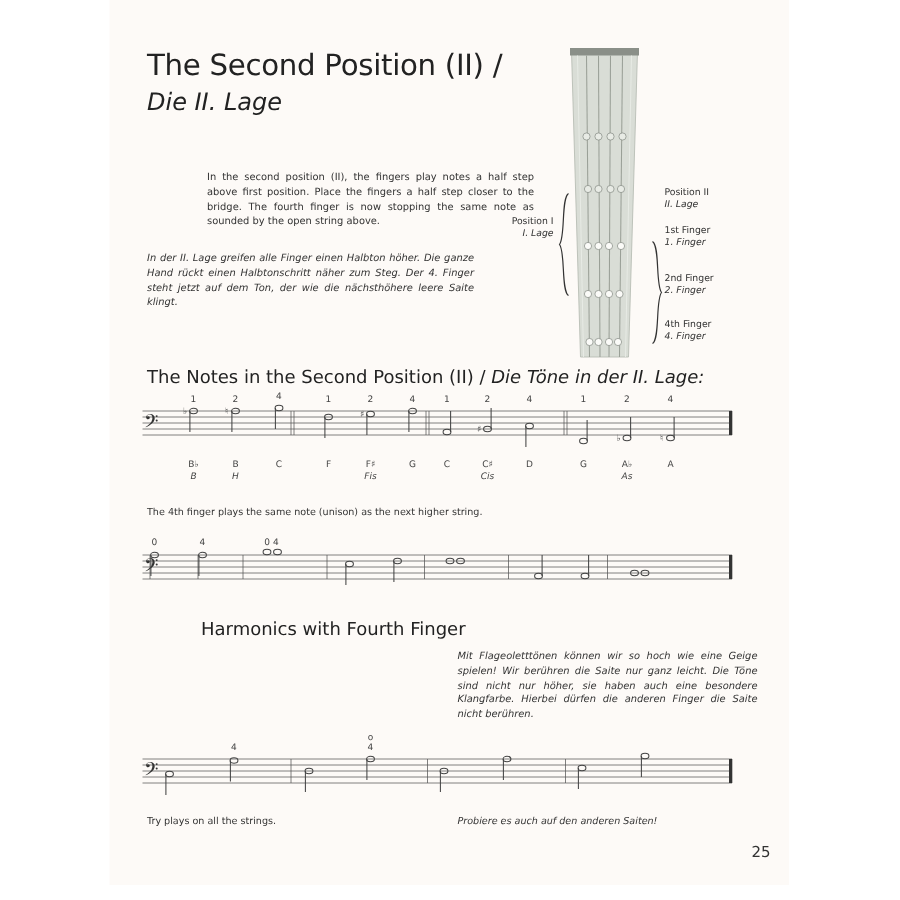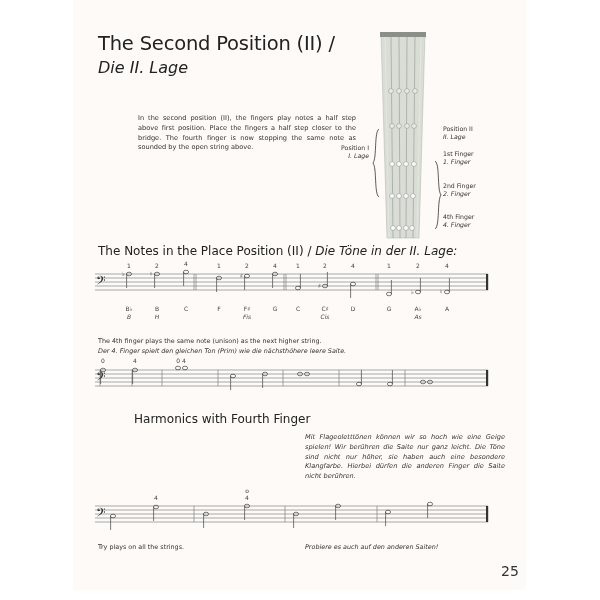--- a/index.html
+++ b/index.html
@@ -22,37 +22,38 @@
     .notes-heading { left: 25px; top: 244px; }
     .small { font-size: 6.4px; color: #333; white-space: nowrap; }
     .unison-en { left: 25px; top: 337px; }
     .unison-de { left: 25px; top: 347px; font-style: italic; }
     .harm-h-en { left: 25px; top: 412px; margin-left: 36px; }
     .harm-h-de { left: 232px; top: 412px; font-style: italic; }
     .harm-en { left: 25px; top: 433px; width: 200px; }
     .harm-de { left: 232px; top: 433px; width: 200px; font-style: italic; }
     .try-en { left: 25px; top: 543px; }
     .try-de { left: 232px; top: 543px; font-style: italic; }
-    .pagenum { left: 428px; top: 563px; font-size: 14px; color: #333; }
+    .pagenum { left: 428px; top: 563px; font-size: 10px; color: #333; }
     .diag-label { font-size: 6.2px; line-height: 8.4px; color: #333; white-space: nowrap; }
     .diag-label i { font-style: italic; }
     svg { position: absolute; overflow: visible; }
     .noteletter { font-size: 6px; fill: #444; font-family: "DejaVu Sans", sans-serif; }
     .noteletter-i { font-size: 6px; fill: #444; font-style: italic; font-family: "DejaVu Sans", sans-serif; }
     .finger { font-size: 6px; fill: #444; font-family: "DejaVu Sans", sans-serif; }
   </style>
 </head>
 <body>
 
 <div class="page">
 
   <div class="abs title1">The Second Position (II) /</div>
   <div class="abs title2">Die II. Lage</div>
 
   <div class="abs para para-en">In the second position (II), the fingers play notes a half step above first position. Place the fingers a half step closer to the bridge. The fourth finger is now stopping the same note as sounded by the open string above.</div>
+  <div class="abs para para-de">In der II. Lage greifen alle Finger einen Halbton höher. Die ganze Hand rückt einen Halbtonschritt näher zum Steg. Der 4. Finger steht jetzt auf dem Ton, der wie die nächsthöhere leere Saite klingt.</div>
 
   <svg style="left:300px; top:30px;" width="60" height="210" viewBox="0 0 60 210">
     <polygon points="8,4 52,4 46,208 14,208" fill="#d9ddd6" stroke="#b8bdb4" stroke-width="0.6"></polygon>
     <rect x="7" y="2" width="46" height="5" fill="#8a8f88"></rect>
     <line x1="18" y1="7" x2="20" y2="208" stroke="#9aa097" stroke-width="0.7"></line>
     <line x1="26" y1="7" x2="27" y2="208" stroke="#9aa097" stroke-width="0.7"></line>
     <line x1="34" y1="7" x2="33" y2="208" stroke="#9aa097" stroke-width="0.7"></line>
     <line x1="42" y1="7" x2="40" y2="208" stroke="#9aa097" stroke-width="0.7"></line>
     <line x1="12" y1="7" x2="16" y2="208" stroke="#e9ece6" stroke-width="0.6"></line>
     <line x1="48" y1="7" x2="44" y2="208" stroke="#e9ece6" stroke-width="0.6"></line>
@@ -102,21 +103,21 @@
   <div class="abs diag-label" style="left:370px; top:182px;">
     <div>2nd Finger</div>
     <div><i>2. Finger</i></div>
   </div>
   <div class="abs diag-label" style="left:370px; top:213px;">
     <div>4th Finger</div>
     <div><i>4. Finger</i></div>
   </div>
 
   <div class="abs h2 notes-heading">
-    <span>The Notes in the Place Position (II) / </span><em>Die Töne in der II. Lage:</em>
+    <span>The Notes in the Second Position (II) / </span><em>Die Töne in der II. Lage:</em>
   </div>
 
   <svg style="left:22px; top:266px;" width="395" height="60" viewBox="0 0 395 60">
     <g stroke="#555" stroke-width="0.5">
       <line x1="0" y1="8" x2="393" y2="8"></line>
         <line x1="0" y1="12" x2="393" y2="12"></line>
         <line x1="0" y1="16" x2="393" y2="16"></line>
         <line x1="0" y1="20" x2="393" y2="20"></line>
         <line x1="0" y1="24" x2="393" y2="24"></line>
       <line x1="99" y1="8" x2="99" y2="24"></line>
@@ -193,21 +194,20 @@
     <g class="noteletter-i" text-anchor="middle">
       <text x="34" y="53">B</text>
       <text x="62" y="53">H</text>
       <text x="152" y="53">Fis</text>
       <text x="230" y="53">Cis</text>
       <text x="323" y="53">As</text>
     </g>
   </svg>
 
   <div class="abs small unison-en">The 4th finger plays the same note (unison) as the next higher string.</div>
-  <div class="abs small unison-de">Der 4. Finger spielt den gleichen Ton (Prim) wie die nächsthöhere leere Saite.</div>
 
   <svg style="left:22px; top:362px;" width="395" height="40" viewBox="0 0 395 40">
     <g stroke="#555" stroke-width="0.5">
       <line x1="0" y1="8" x2="393" y2="8"></line>
         <line x1="0" y1="12" x2="393" y2="12"></line>
         <line x1="0" y1="16" x2="393" y2="16"></line>
         <line x1="0" y1="20" x2="393" y2="20"></line>
         <line x1="0" y1="24" x2="393" y2="24"></line>
       <line x1="5" y1="8" x2="5" y2="24"></line>
       <line x1="37" y1="8" x2="37" y2="24"></line>

